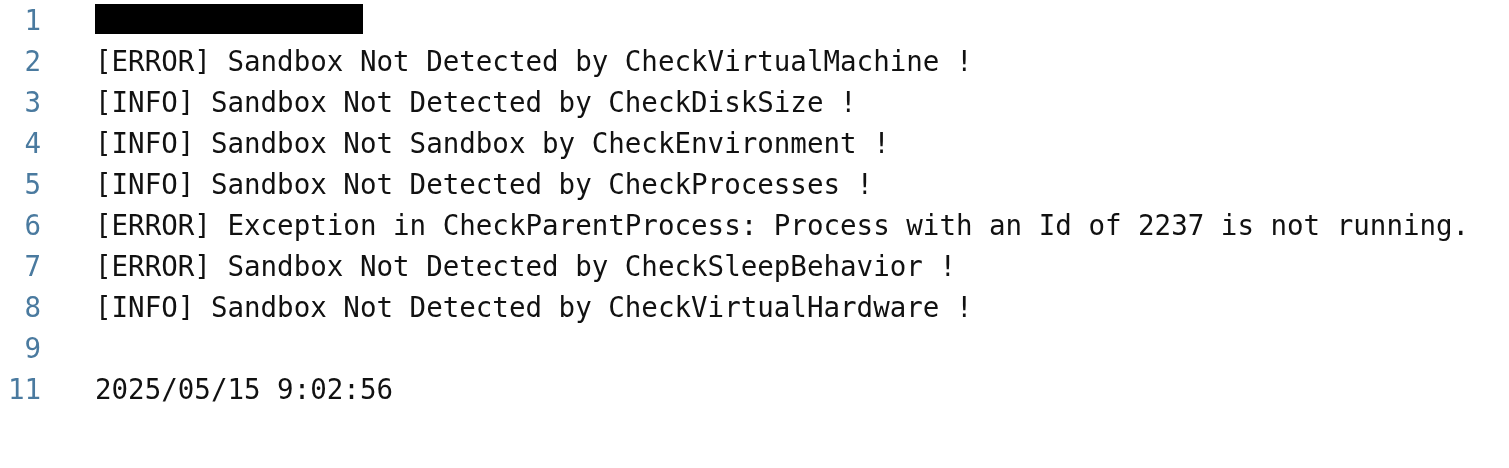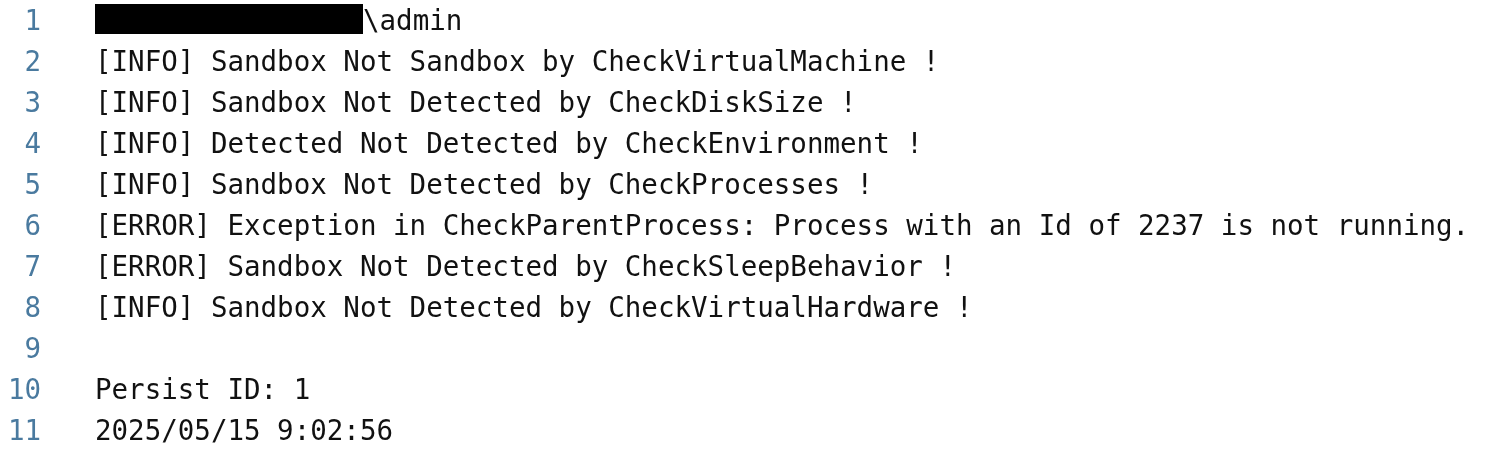--- a/index.html
+++ b/index.html
@@ -45,36 +45,36 @@
     top: -3px;
   }
 </style>
 </head>
 <body>
 
 <div class="editor">
 
   <div class="line">
     <div class="gutter">1</div>
-    <div class="content"><span class="redaction"></span><span>\admin</span></div>
+    <div class="content"><span class="redaction"></span></div>
   </div>
 
   <div class="line">
     <div class="gutter">2</div>
-    <div class="content">[INFO] Sandbox Not Sandbox by CheckVirtualMachine !</div>
+    <div class="content">[ERROR] Sandbox Not Detected by CheckVirtualMachine !</div>
   </div>
 
   <div class="line">
     <div class="gutter">3</div>
     <div class="content">[INFO] Sandbox Not Detected by CheckDiskSize !</div>
   </div>
 
   <div class="line">
     <div class="gutter">4</div>
-    <div class="content">[INFO] Detected Not Detected by CheckEnvironment !</div>
+    <div class="content">[INFO] Sandbox Not Sandbox by CheckEnvironment !</div>
   </div>
 
   <div class="line">
     <div class="gutter">5</div>
     <div class="content">[INFO] Sandbox Not Detected by CheckProcesses !</div>
   </div>
 
   <div class="line">
     <div class="gutter">6</div>
     <div class="content">[ERROR] Exception in CheckParentProcess: Process with an Id of 2237 is not running.</div>
@@ -88,23 +88,19 @@
   <div class="line">
     <div class="gutter">8</div>
     <div class="content">[INFO] Sandbox Not Detected by CheckVirtualHardware !</div>
   </div>
 
   <div class="line">
     <div class="gutter">9</div>
     <div class="content"></div>
   </div>
 
-  <div class="line">
-    <div class="gutter">10</div>
-    <div class="content">Persist ID: 1</div>
-  </div>
 
   <div class="line">
     <div class="gutter">11</div>
     <div class="content">2025/05/15 9:02:56</div>
   </div>
 
 </div>
 
 </body></html>

